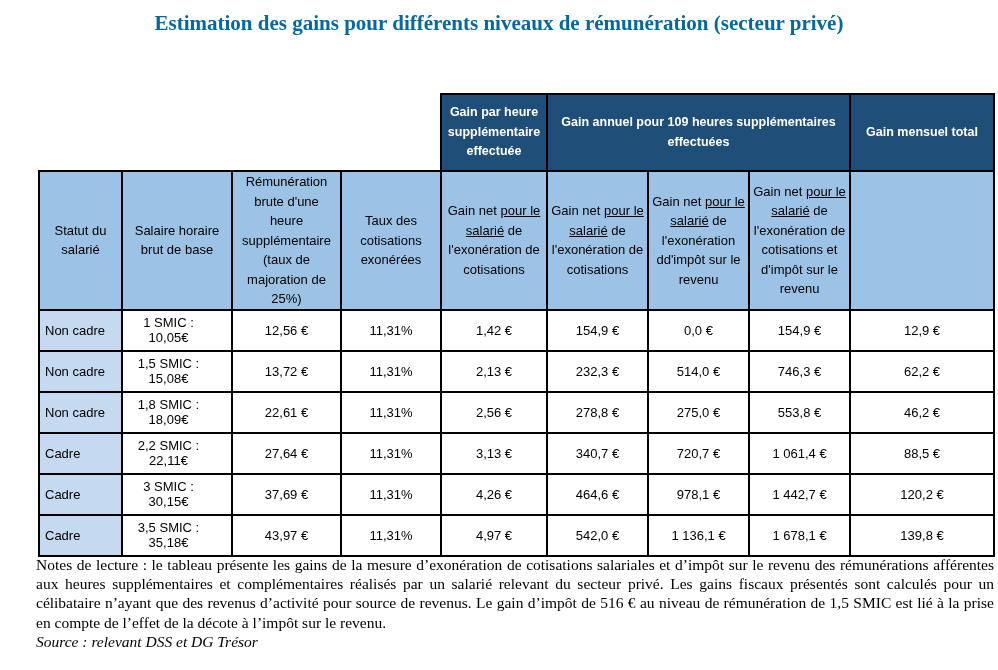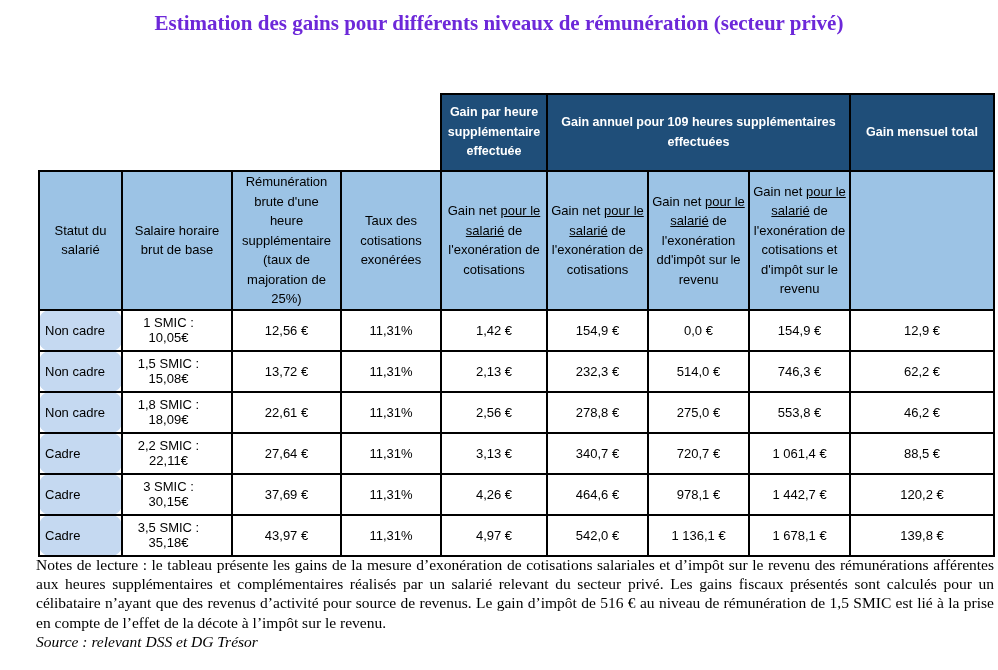--- a/index.html
+++ b/index.html
@@ -11,21 +11,21 @@
     font-family: "Liberation Sans", sans-serif;
     color: #000;
   }
   .title {
     position: absolute;
     top: 11px; left: 0; width: 100%;
     text-align: center;
     font-family: "Liberation Serif", serif;
     font-weight: bold;
     font-size: 21px;
-    color: #6d28d9;
+    color: #0369a1;
   }
   table.tbl {
     position: absolute;
     left: 38px; top: 93px;
     width: 955px;
     border-collapse: collapse;
     table-layout: fixed;
   }
   .tbl th, .tbl td {
     border: 2px solid #000;
@@ -49,21 +49,20 @@
   th.light {
     background: var(--c-light, #9CC3E5);
     color: #000;
     line-height: 1.5;
   }
   tbody tr { height: 41px; }
   td.c-label {
     background: var(--c-rowlabel, #C5D9F1);
     text-align: left;
     padding-left: 5px;
-    border-radius: 11px;
   }
   td.c-right { text-align: center; padding-right: 20px; }
   .u { text-decoration: underline; }
   .notes {
     position: absolute;
     left: 36px; top: 555px; width: 958px;
     font-family: "Liberation Serif", serif;
     font-size: 15.5px;
     line-height: 1.24;
     text-align: justify;

